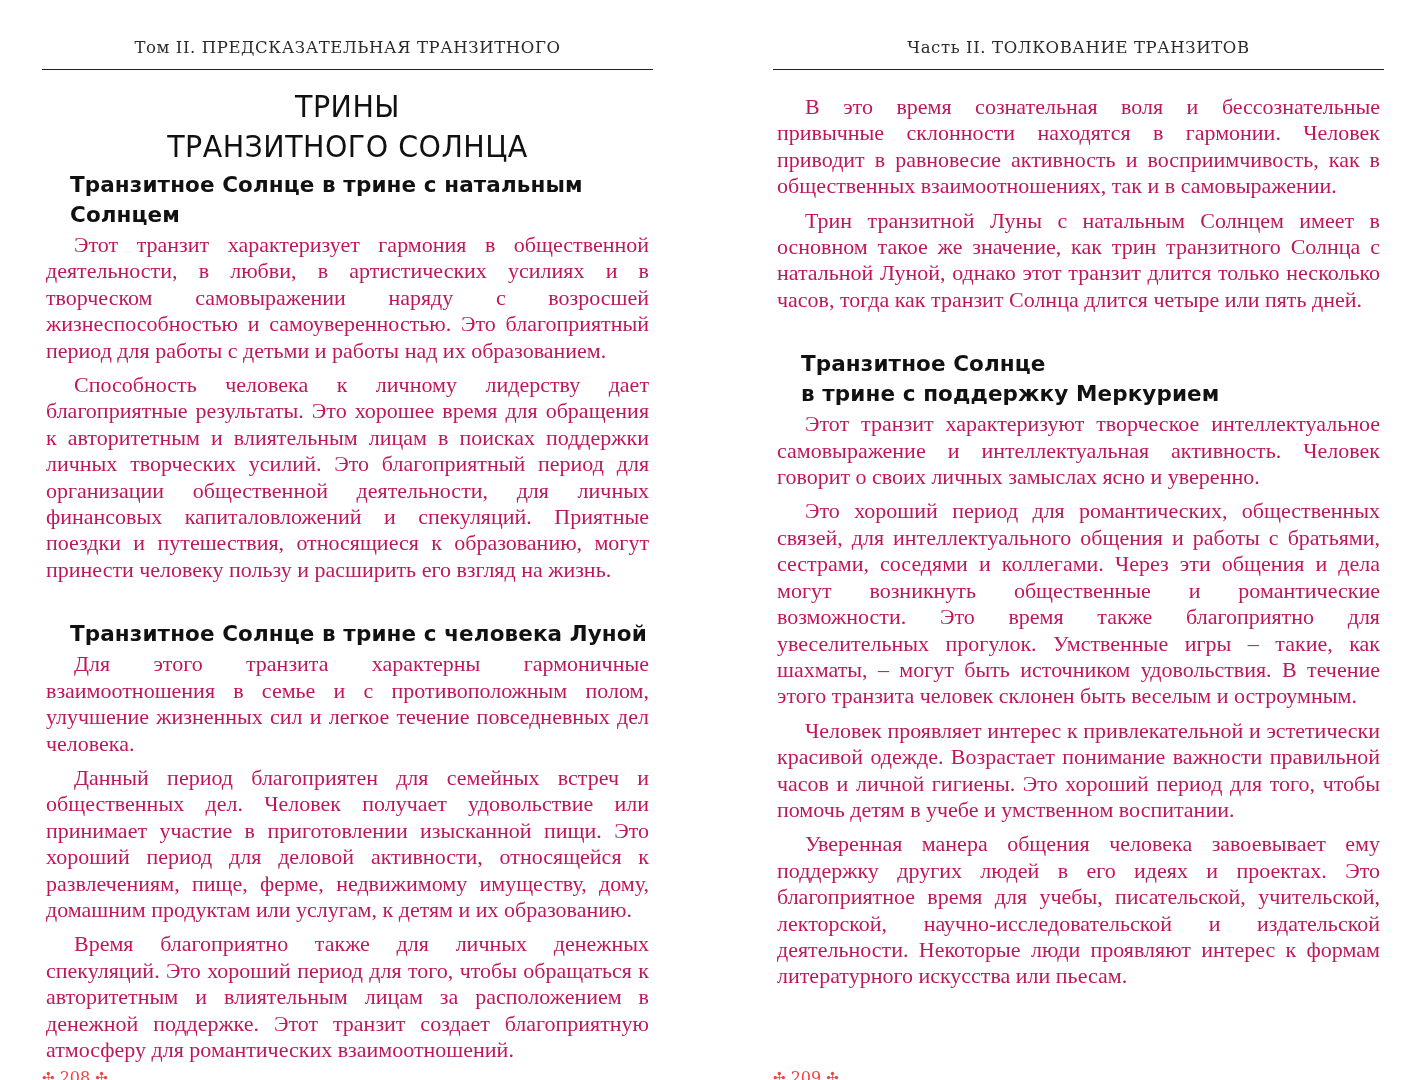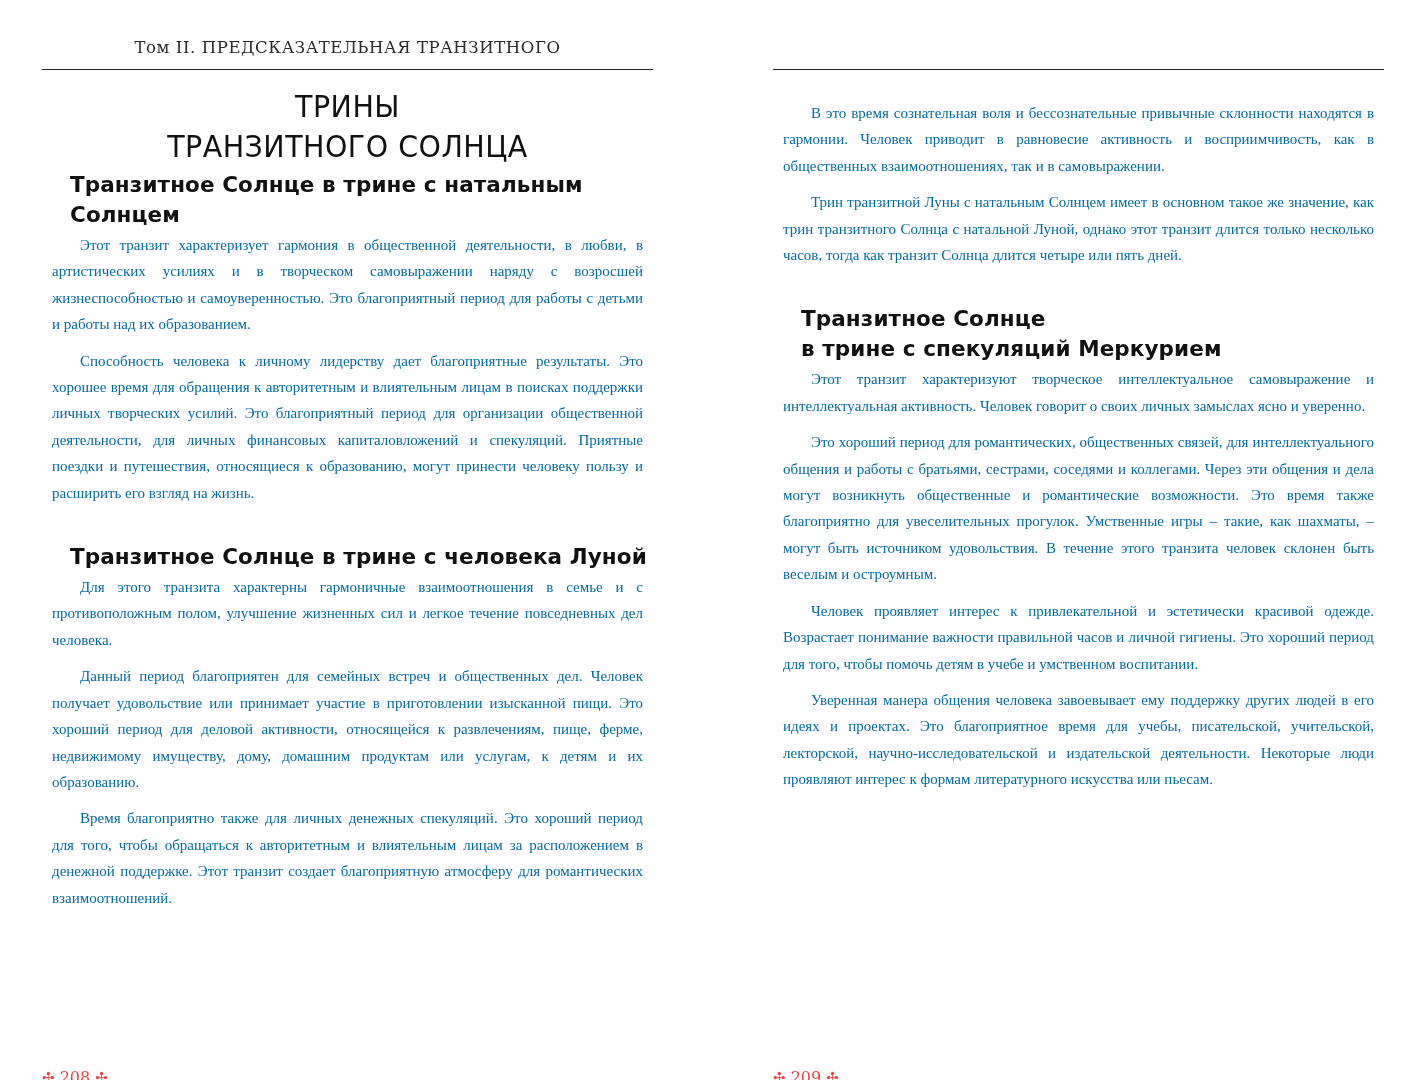--- a/index.html
+++ b/index.html
@@ -24,22 +24,22 @@
     transform: scaleX(0.92);
   }
   .section-title {
     font-family: "DejaVu Sans", sans-serif; font-size: 21.5px; line-height: 30px;
     color: #111; margin: 0; padding-left: 28px; letter-spacing: 0.1px;
   }
   .section-title.first { margin-top: 4px; }
   .section-title.spaced { margin-top: 36px; }
   .section-title .l { display: block; }
   p.par {
-    margin: 10px; font-size: 15px; line-height: 26.4px; text-align: justify;
-    text-indent: 28px; hyphens: manual; color: #0369a1;
+    margin: 4px; font-size: 22px; line-height: 26.4px; text-align: justify;
+    text-indent: 28px; hyphens: manual; color: #be185d;
   }
   p.par + p.par { margin-top: 8px; }
   .section-title + p.par { margin-top: 2px; }
   .folio {
     position: absolute; top: 1068px; left: 0; right: 0; text-align: left;
     font-size: 19px; color: #ef4444; font-family: "DejaVu Serif", serif; font-size: 16px;
   }
   .folio .orn { font-size: 15px; }
 </style>
 </head>
@@ -64,28 +64,29 @@
     <p class="par">Время благоприятно также для личных денежных спекуляций. Это хороший период для того, чтобы обращаться к авторитетным и влиятельным лицам за расположением в денежной поддержке. Этот транзит создает благоприятную атмосферу для романтических взаимоотношений.</p>
   </div>
   <div class="folio">
     <span class="orn">✣</span>
     <span>208</span>
     <span class="orn">✣</span>
   </div>
 </div>
 
 <div class="page right">
+  <div class="running-head">Часть II. ТОЛКОВАНИЕ ТРАНЗИТОВ</div>
   <div class="rule"></div>
   <div class="content">
     <p class="par">В это время сознательная воля и бессознательные привычные склонности находятся в гармонии. Человек приводит в равновесие активность и восприимчивость, как в общественных взаимоотношениях, так и в самовыражении.</p>
     <p class="par">Трин транзитной Луны с натальным Солнцем имеет в основном такое же значение, как трин транзитного Солнца с натальной Луной, однако этот транзит длится только несколько часов, тогда как транзит Солнца длится четыре или пять дней.</p>
 
     <h2 class="section-title spaced">
       <span class="l">Транзитное Солнце</span>
-      <span class="l">в трине с спекуляций Меркурием</span>
+      <span class="l">в трине с поддержку Меркурием</span>
     </h2>
     <p class="par">Этот транзит характеризуют творческое интеллектуальное самовыражение и интеллектуальная активность. Человек говорит о своих личных замыслах ясно и уверенно.</p>
     <p class="par">Это хороший период для романтических, общественных связей, для интеллектуального общения и работы с братьями, сестрами, соседями и коллегами. Через эти общения и дела могут возникнуть общественные и романтические возможности. Это время также благоприятно для увеселительных прогулок. Умственные игры – такие, как шахматы, – могут быть источником удовольствия. В течение этого транзита человек склонен быть веселым и остроумным.</p>
     <p class="par">Человек проявляет интерес к привлекательной и эстетически красивой одежде. Возрастает понимание важности правильной часов и личной гигиены. Это хороший период для того, чтобы помочь детям в учебе и умственном воспитании.</p>
     <p class="par">Уверенная манера общения человека завоевывает ему поддержку других людей в его идеях и проектах. Это благоприятное время для учебы, писательской, учительской, лекторской, научно-исследовательской и издательской деятельности. Некоторые люди проявляют интерес к формам литературного искусства или пьесам.</p>
   </div>
   <div class="folio">
     <span class="orn">✣</span>
     <span>209</span>
     <span class="orn">✣</span>

